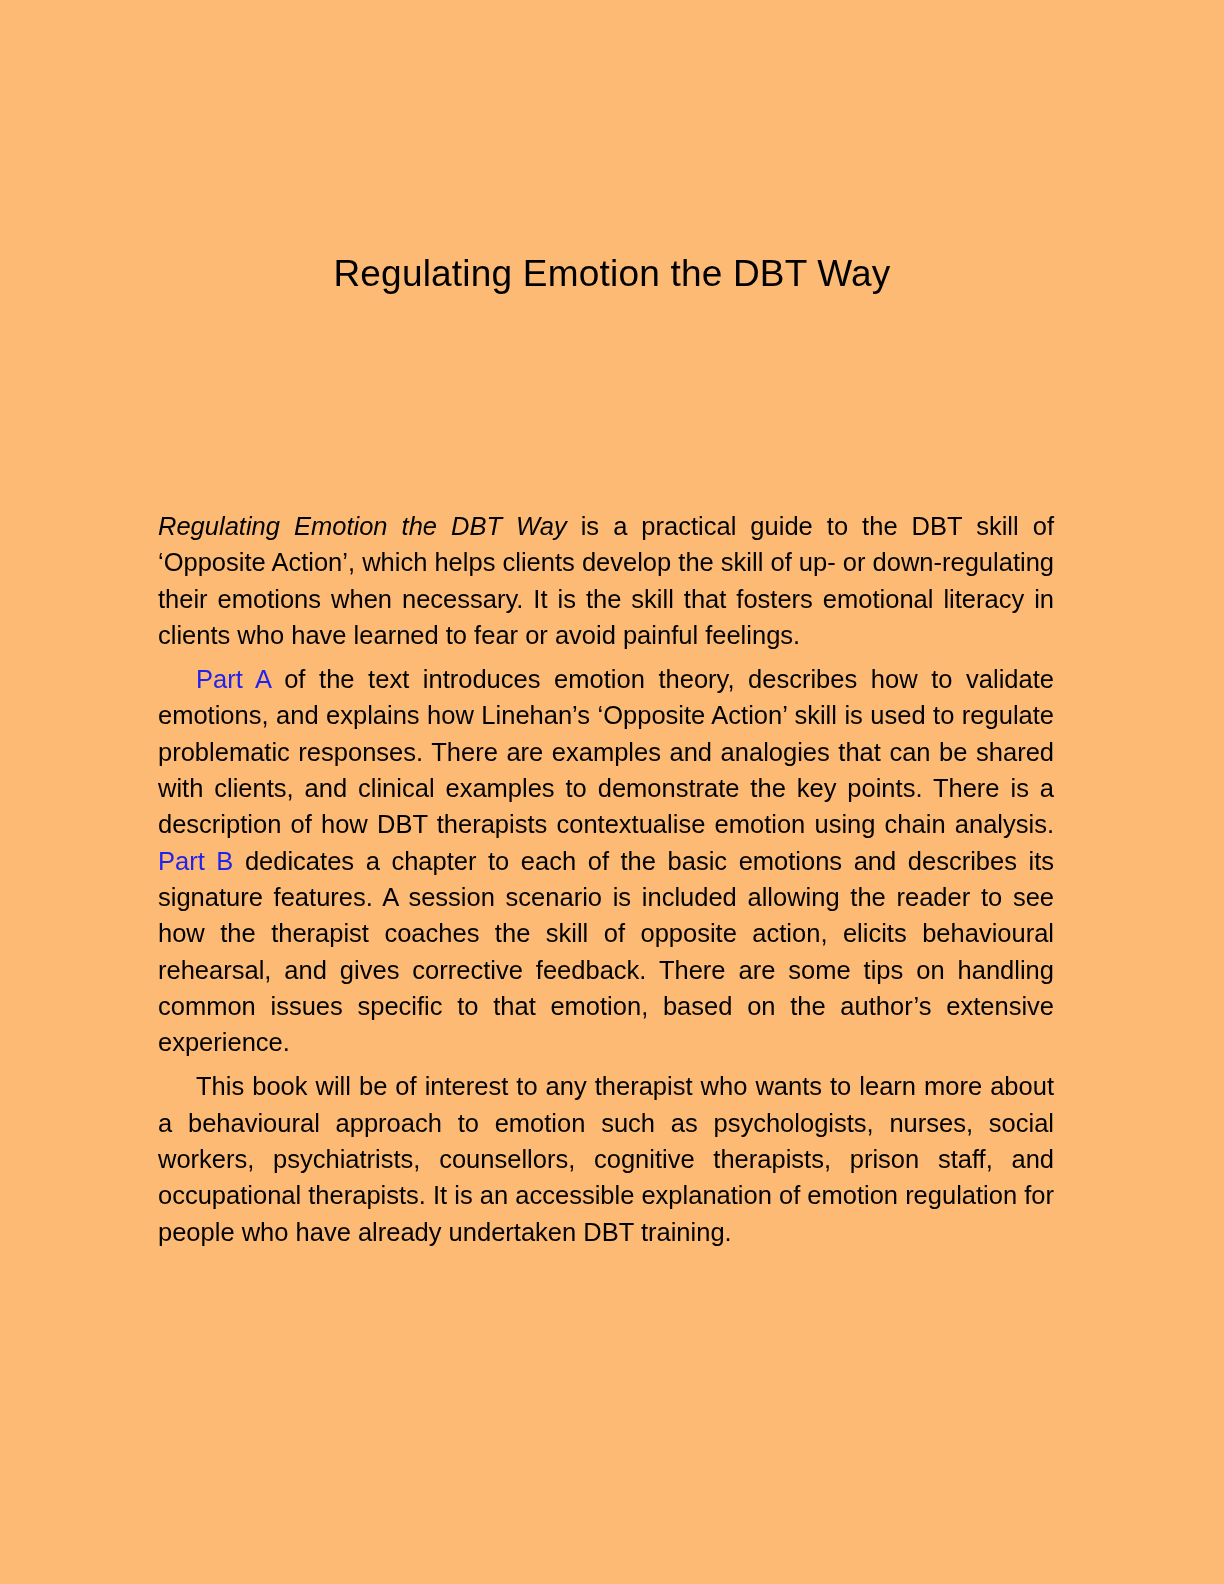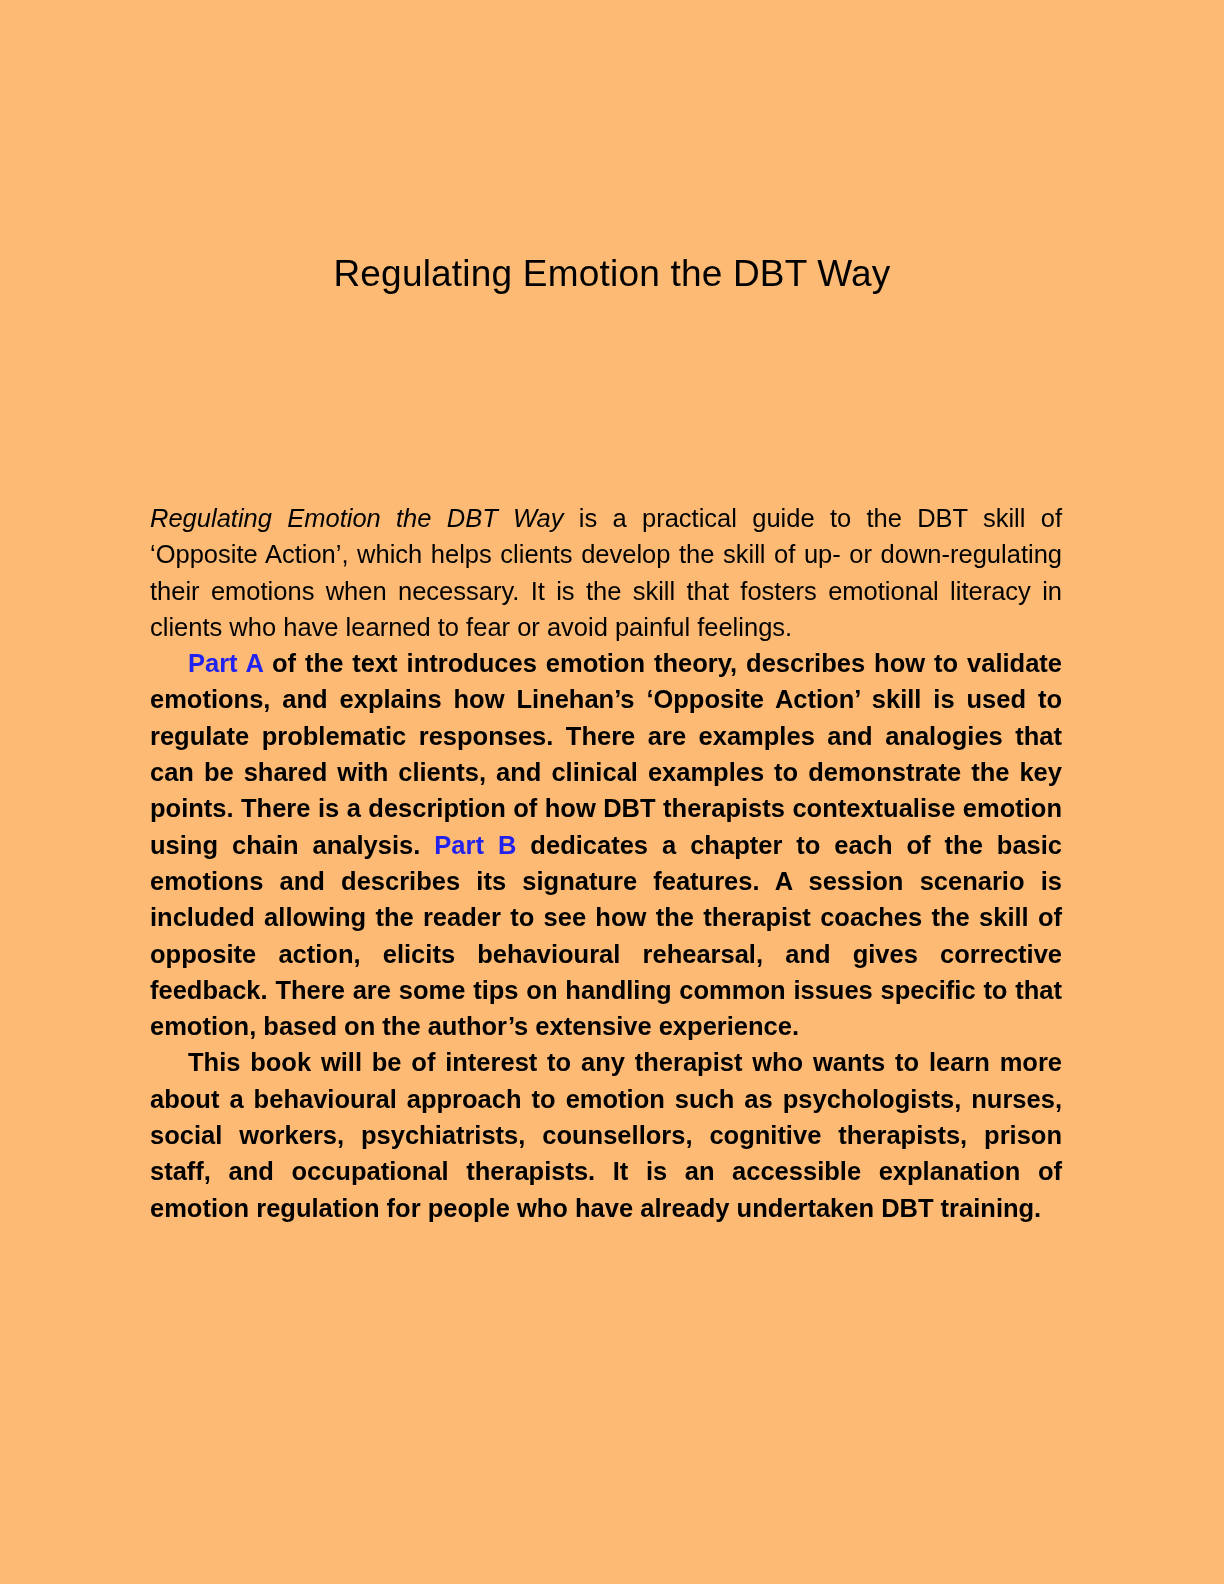--- a/index.html
+++ b/index.html
@@ -33,30 +33,29 @@
     letter-spacing: 0.2px;
     color: #000000;
   }
   .body-block {
     position: absolute;
     top: 500px;
     left: 150px;
     width: 912px;
   }
   p.para {
-    margin: 0;
+    margin: 8px;
     font-size: 25.5px;
     line-height: 36.3px;
     text-align: justify;
     text-justify: inter-word;
     color: #000000;
   }
   p.para.indent {
     text-indent: 38px;
-    font-weight: bold;
   }
   .italic {
     font-style: italic;
   }
   .blue {
     color: #2222ee;
   }
 </style>
 </head>
 <body>

